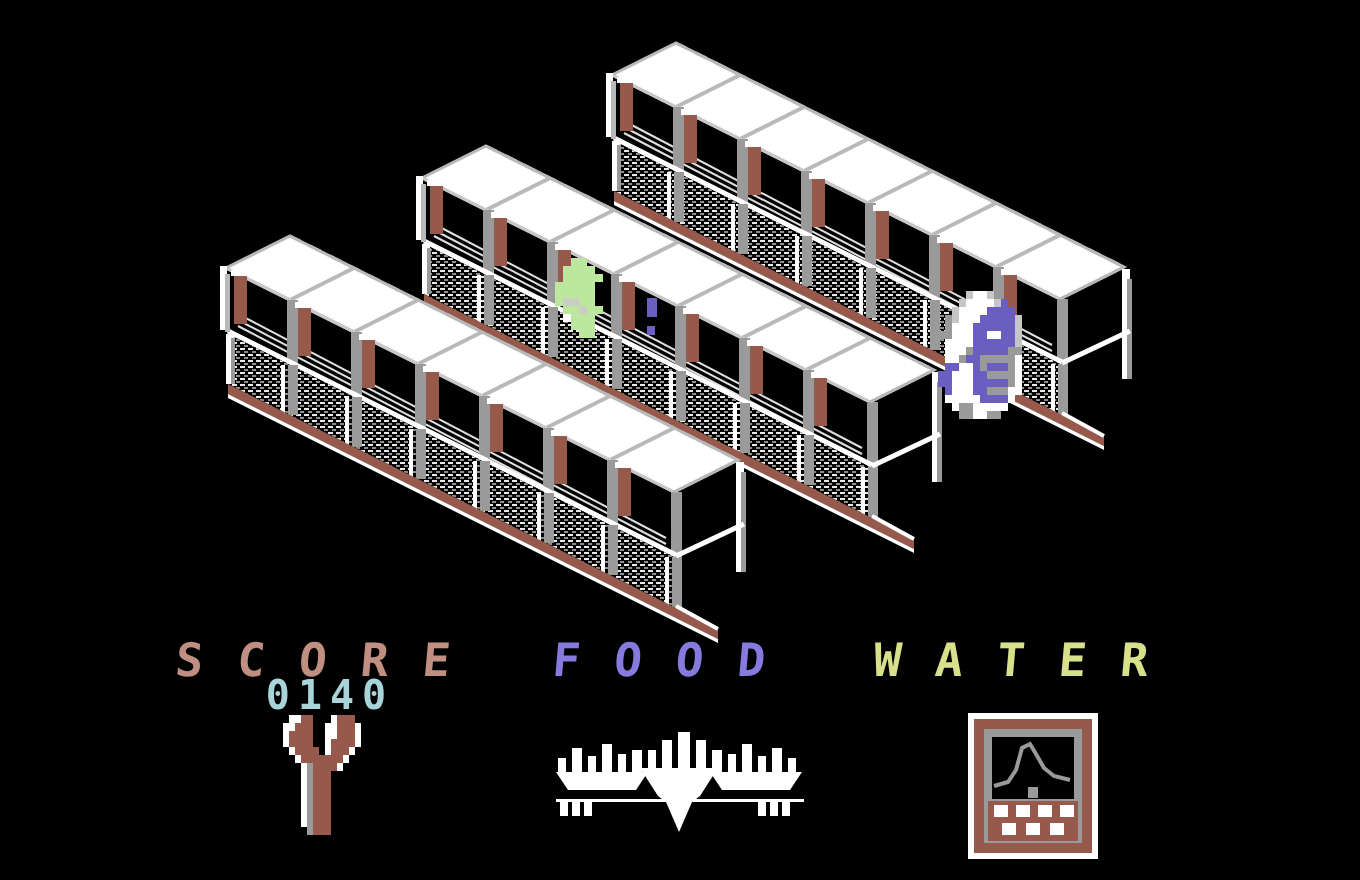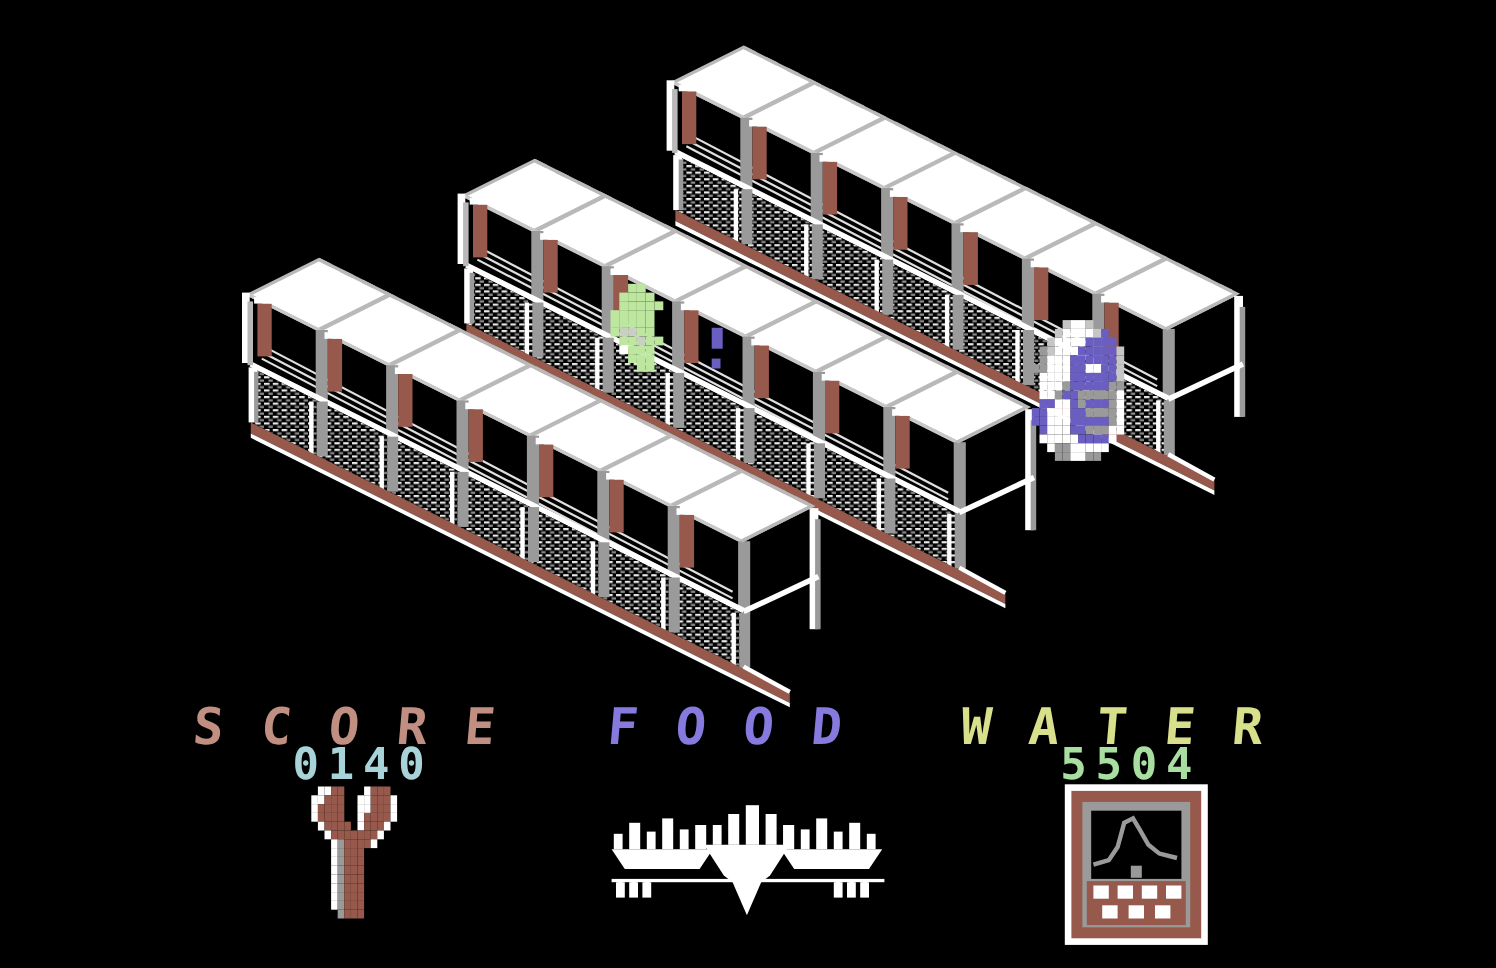--- a/index.html
+++ b/index.html
@@ -585,14 +585,13 @@
           <rect x="1026" y="823" width="14" height="12" fill="#ffffff"></rect>
           <rect x="1050" y="823" width="14" height="12" fill="#ffffff"></rect>
         </g>
       </g>
   </svg>
 
   <div class="hud-label" style="left: 330px; top: 637px; color: rgb(192, 143, 130);">SCORE</div>
   <div class="hud-value" style="left: 330px; top: 675px; color: rgb(168, 211, 216);">0140</div>
   <div class="hud-label" style="left: 676px; top: 637px; color: rgb(134, 122, 222);">FOOD</div>
   <div class="hud-label" style="left: 1028px; top: 637px; color: rgb(217, 224, 140);">WATER</div>
-  <div class="hud-value" style="left: 1028px; top: 675px; color: rgb(168, 223, 160);">5504</div>
 </div>
 
 </body></html>

